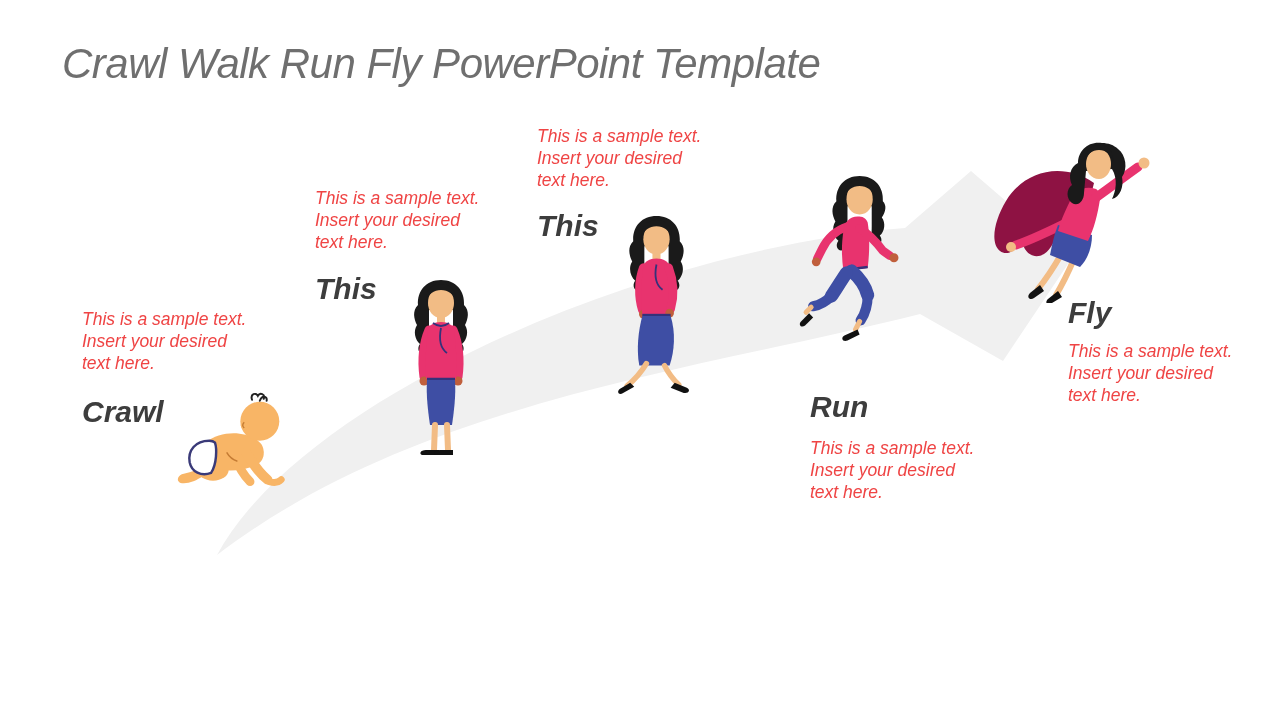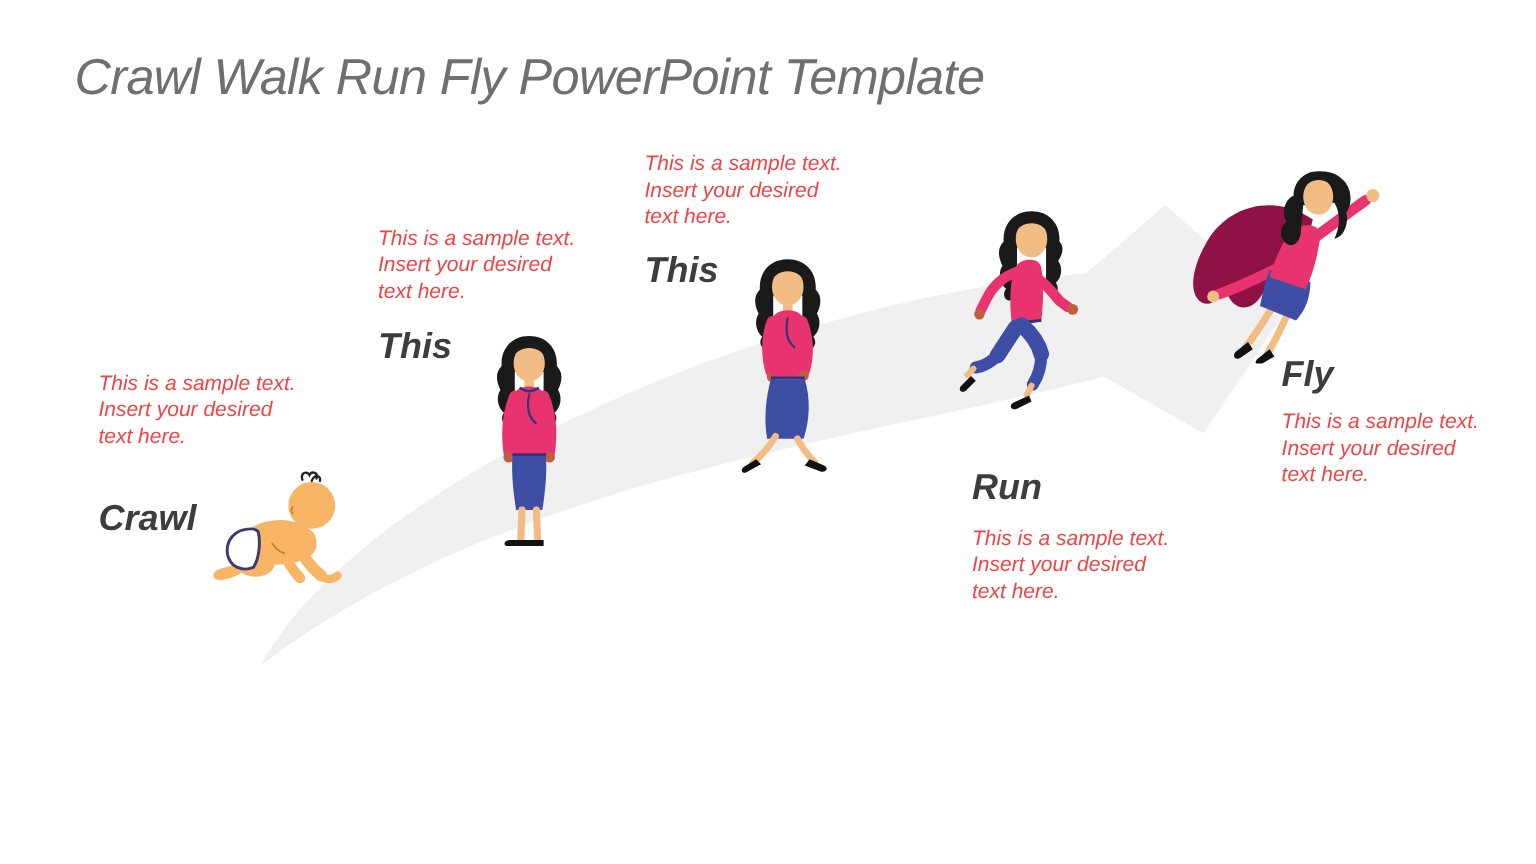--- a/index.html
+++ b/index.html
@@ -15,21 +15,21 @@
   .arrow-layer{position:absolute;left:0;top:0;width:1280px;height:720px;}
   .desc{
     position:absolute;font-size:17.5px;line-height:22px;color:#ef4444;
     white-space:pre-line;width:220px;
   }
   .stage-label{
     position:absolute;font-size:30px;font-weight:700;color:#3d3d3d;white-space:nowrap;
   }
   .figure{position:absolute;}
   
-  .desc-crawl{left:82px;top:308px;}   .label-crawl{left:82px;top:416px;}  .fig-crawl{left:176px;top:392px;width:115px;}
+  .desc-crawl{left:82px;top:308px;}   .label-crawl{left:82px;top:395px;}  .fig-crawl{left:176px;top:392px;width:115px;}
   .desc-stand{left:315px;top:187px;}  .label-stand{left:315px;top:272px;} .fig-stand{left:402px;top:278px;width:78px;}
   .desc-walk{left:537px;top:125px;}   .label-walk{left:537px;top:209px;}  .fig-walk{left:612px;top:214px;width:93px;}
   .desc-run{left:810px;top:437px;}    .label-run{left:810px;top:379px;margin-top:11px;}   .fig-run{left:797px;top:174px;width:103px;}
   .desc-fly{left:1068px;top:340px;width:200px;}  .label-fly{left:1068px;top:284px;margin-top:12px;} .fig-fly{left:986px;top:141px;width:172px;}
 </style>
 </head>
 <body>
 
 <div class="slide">
 

